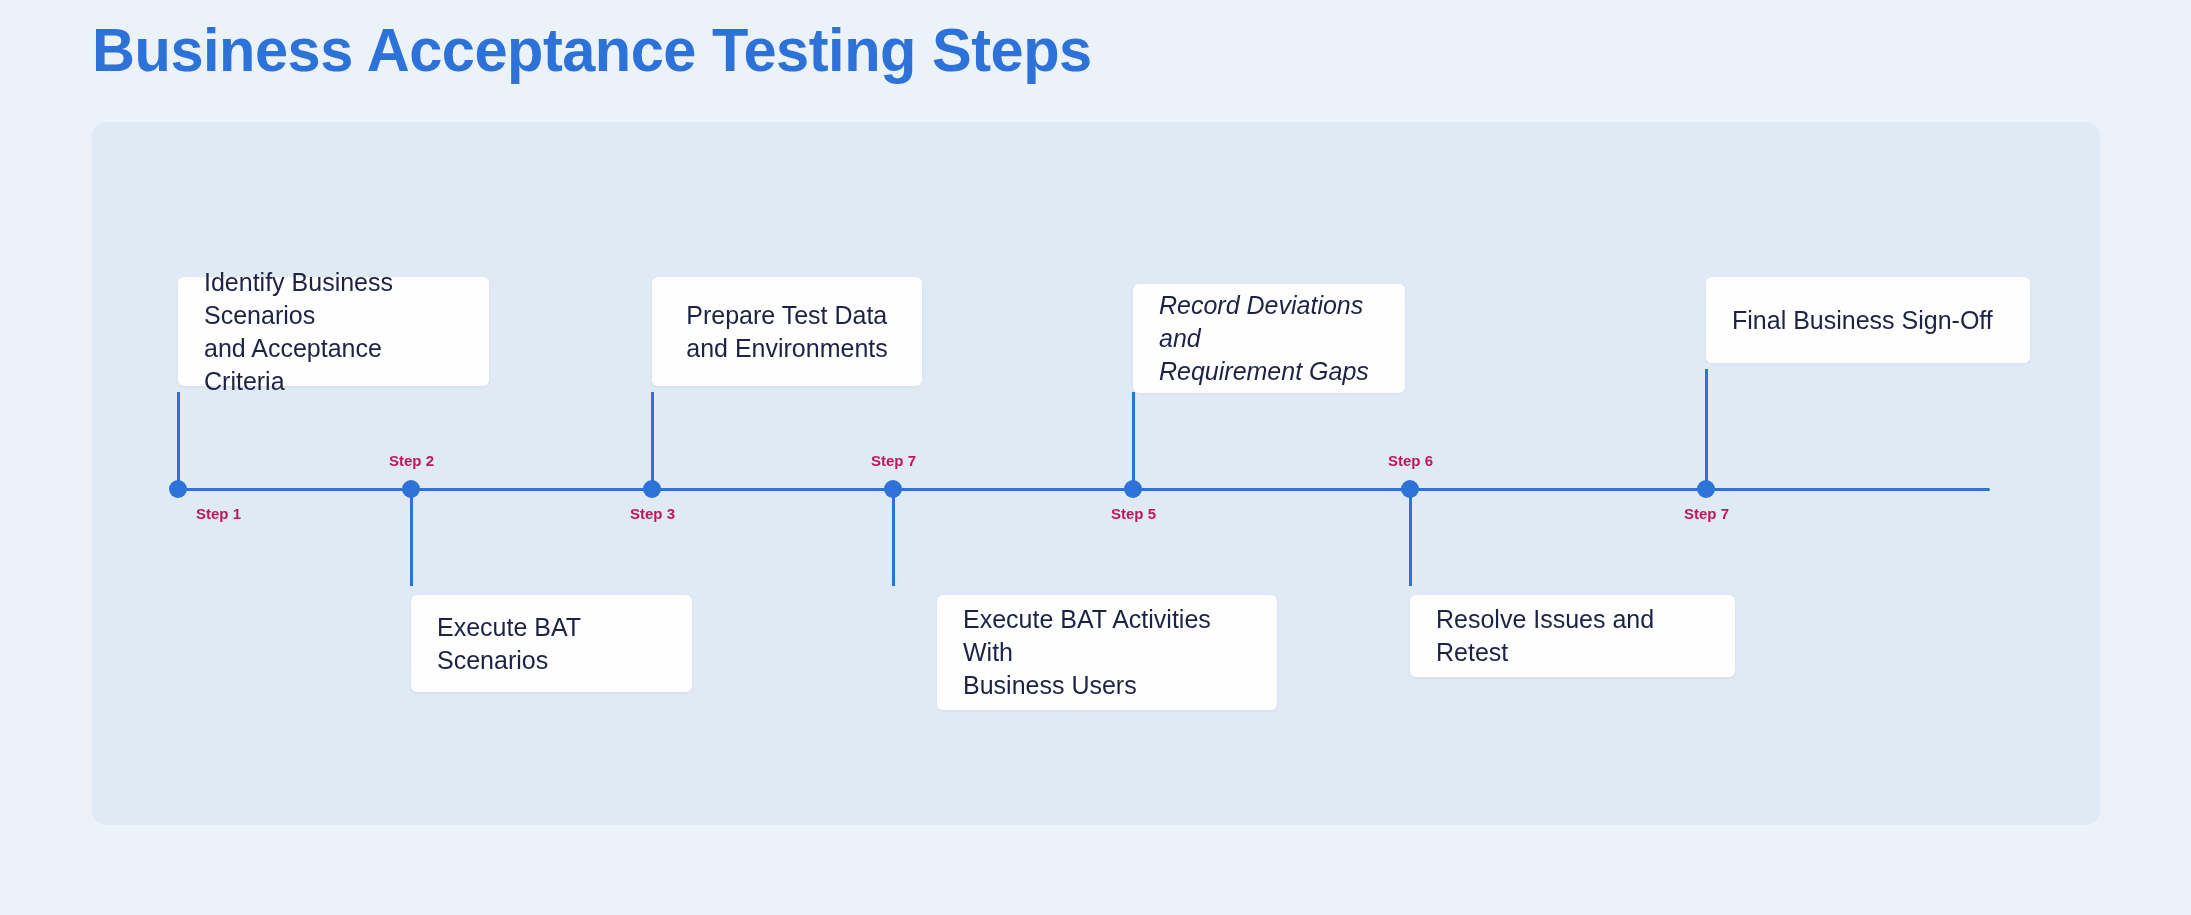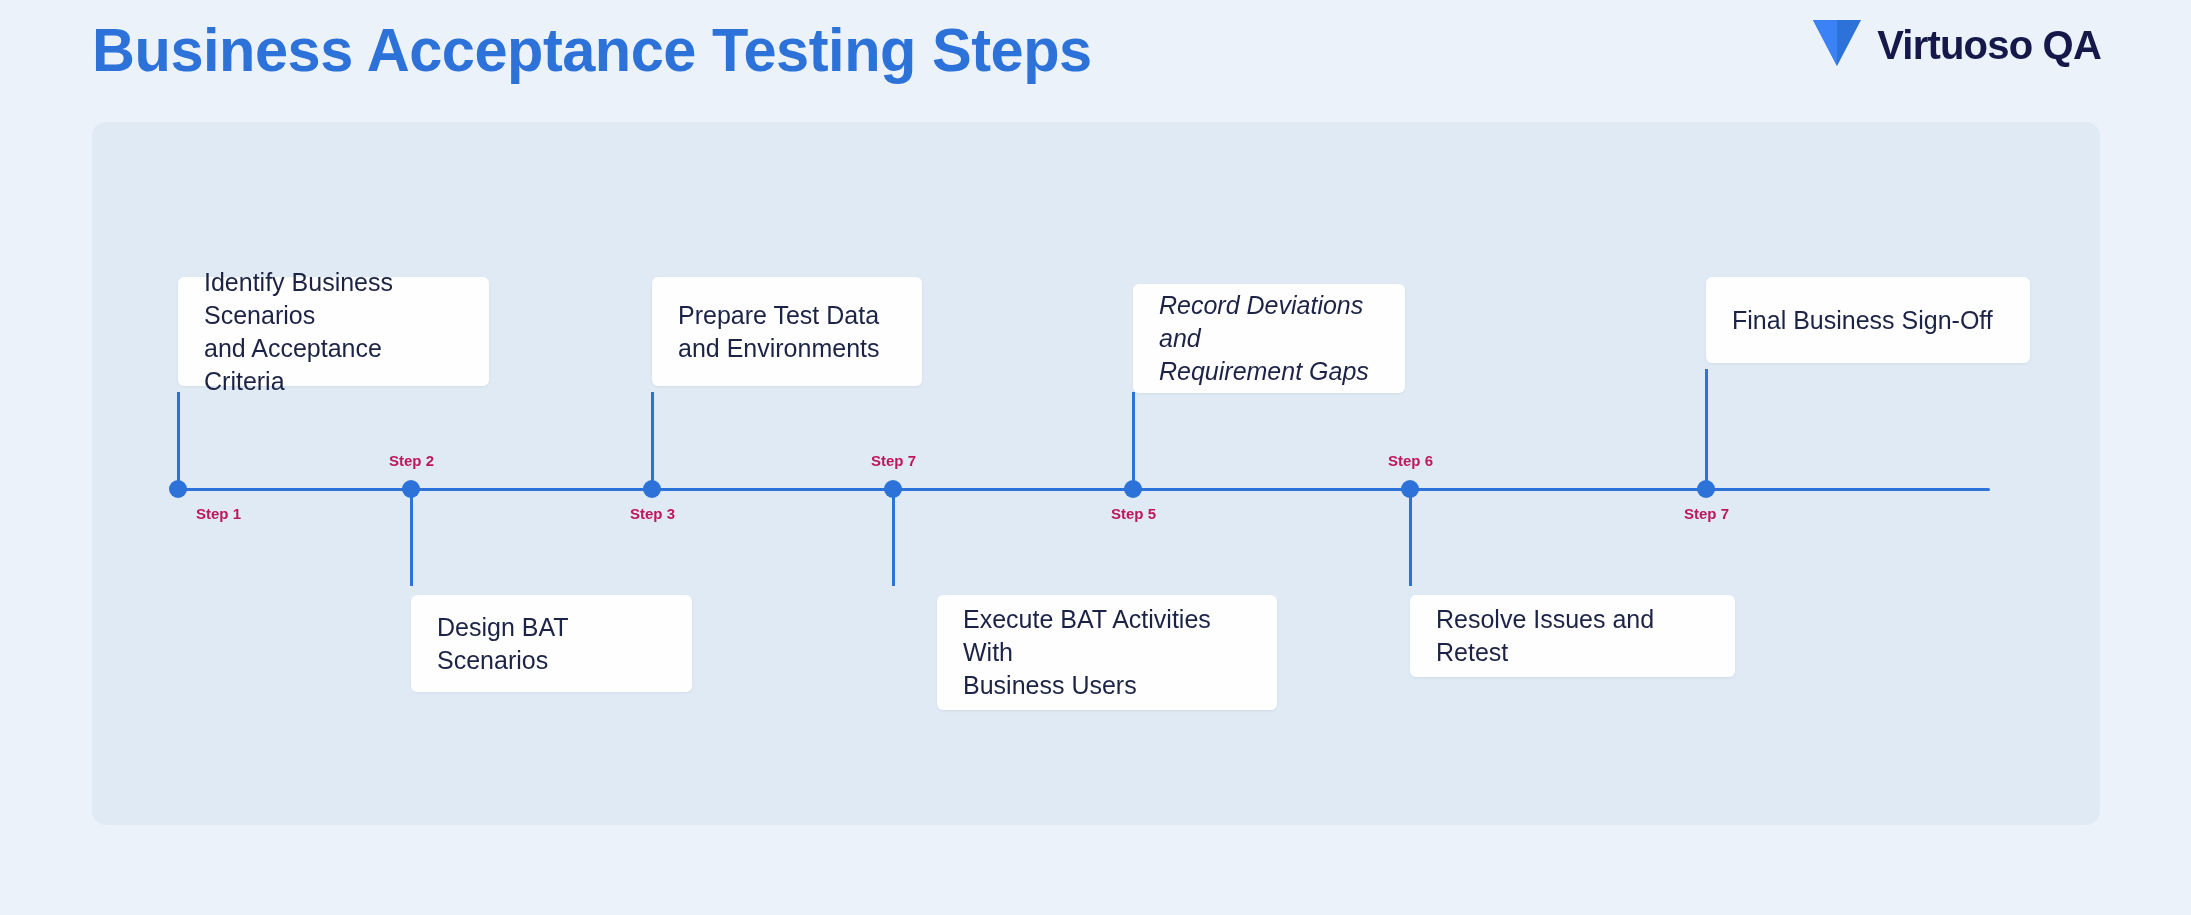--- a/index.html
+++ b/index.html
@@ -98,29 +98,20 @@
     padding: 0 26px;
     white-space: pre-line;
   }
 </style>
 </head>
 <body>
 
 <div id="header">
   <div id="page-title">Business Acceptance Testing Steps</div>
 
-  <div id="brand">
-    <span id="brand-mark">
-      <svg width="52" height="50" viewBox="0 0 52 50" aria-hidden="true">
-        <polygon points="2,2 50,2 26,48" fill="#2d72d9"></polygon>
-        <polygon points="2,2 26,2 26,48" fill="#3b82f6"></polygon>
-      </svg>
-    </span>
-    <span id="brand-name">Virtuoso QA</span>
-  </div>
 </div>
 
 <div id="panel">
   <div id="axis" style="left: 86px; top: 366px; width: 1812px;"></div>
   <div id="nodes">
       <div class="vline" style="left: 85px; top: 270px; height: 98px;"></div>
       <div class="dot" style="left: 77px; top: 358px;"></div>
       <div class="step-label" style="left: 64px; top: 383px; margin-left: 40px;">Step 1</div>
       <div class="vline" style="left: 318px; top: 367px; height: 97px;"></div>
       <div class="dot" style="left: 310px; top: 358px;"></div>
@@ -140,23 +131,23 @@
       <div class="vline" style="left: 1613px; top: 247px; height: 121px;"></div>
       <div class="dot" style="left: 1605px; top: 358px;"></div>
       <div class="step-label" style="left: 1592px; top: 383px;">Step 7</div>
     </div>
   <div id="cards">
       <div class="card" style="left: 86px; top: 155px; width: 311px; height: 109px;">
         <div class="card-text">Identify Business Scenarios
 and Acceptance Criteria</div>
       </div>
       <div class="card" style="left: 319px; top: 473px; width: 281px; height: 97px;">
-        <div class="card-text">Design BAT Scenarios</div>
+        <div class="card-text">Execute BAT Scenarios</div>
       </div>
-      <div class="card" style="left: 560px; top: 155px; width: 270px; height: 109px;">
+      <div class="card" style="left: 560px; top: 155px; width: 270px; height: 109px; justify-content: center;">
         <div class="card-text">Prepare Test Data
 and Environments</div>
       </div>
       <div class="card" style="left: 801px; top: 473px; width: 340px; height: 115px; margin-left: 44px;">
         <div class="card-text">Execute BAT Activities With
 Business Users</div>
       </div>
       <div class="card" style="left: 1041px; top: 162px; width: 272px; height: 109px; font-style: italic;">
         <div class="card-text">Record Deviations and
 Requirement Gaps</div>

